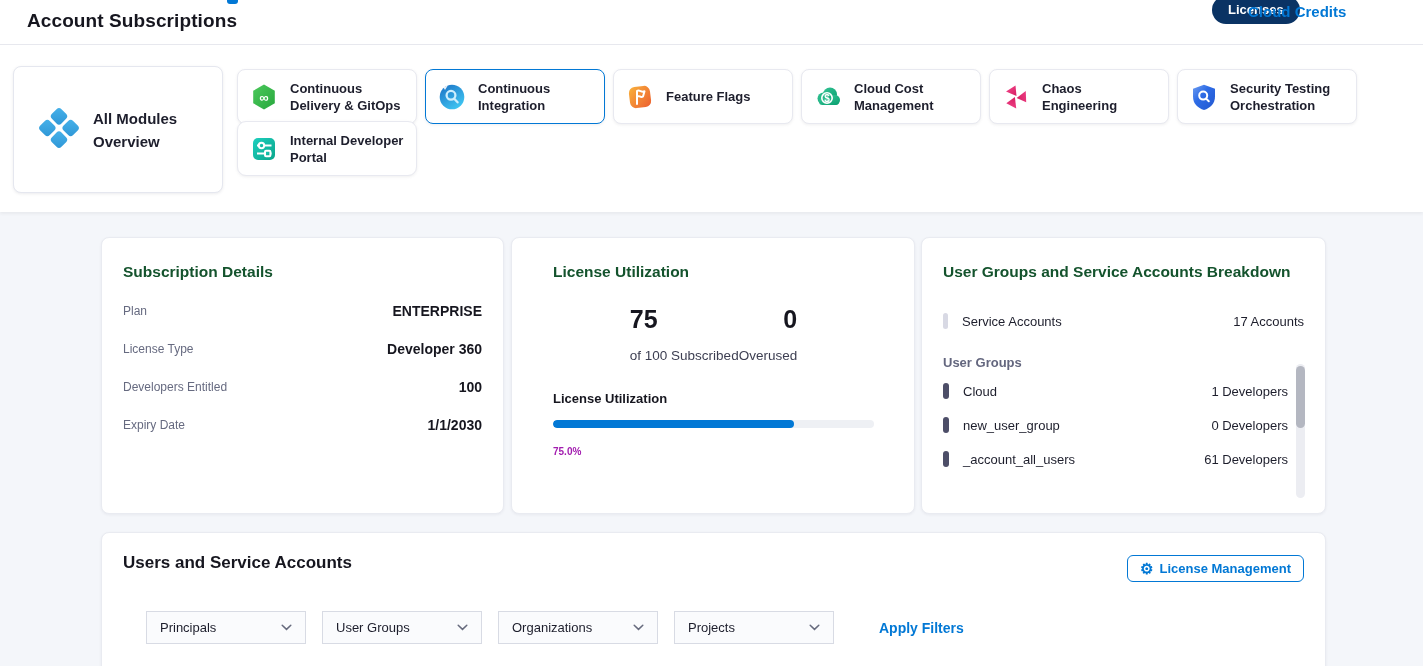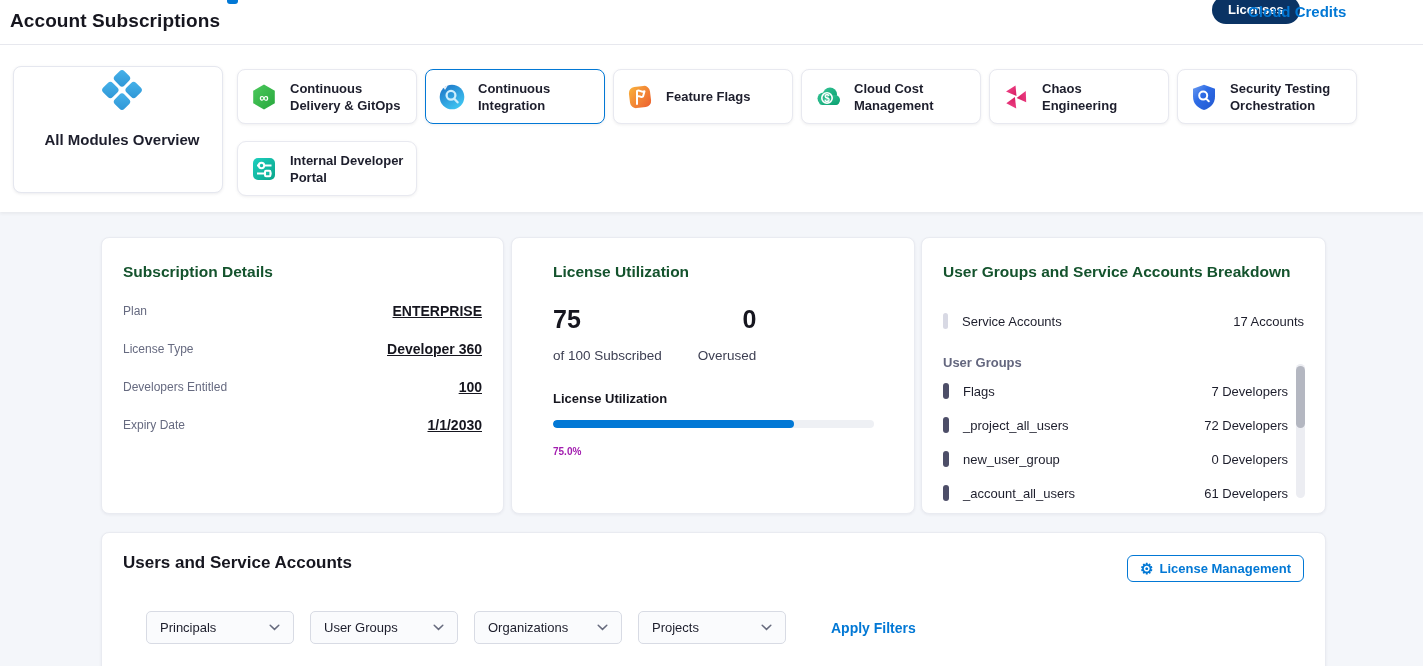--- a/index.html
+++ b/index.html
@@ -2,55 +2,55 @@
 <html><head>
 <meta charset="utf-8">
 <style>
   * { margin:0; padding:0; box-sizing:border-box; }
   html,body { width:1423px; height:666px; overflow:hidden; background:#fff;
     font-family:"Liberation Sans","DejaVu Sans",sans-serif; color:#1c1d29; }
 
   
   #header { position:absolute; left:0; top:0; width:1423px; height:45px; background:#fff;
     border-bottom:1px solid #e7e8ee; z-index:5; }
-  #page-title { position:absolute; left:10px; top:10px; font-size:19px; font-weight:bold; color:#16161f; letter-spacing:.1px; }
+  #page-title { position:absolute; left:27px; top:10px; font-size:19px; font-weight:bold; color:#16161f; letter-spacing:.1px; }
   #clipped-icon { position:absolute; left:227px; top:-4px; width:11px; height:8px; background:#0278d5; border-radius:3px; }
   #licenses-pill { position:absolute; left:1212px; top:-4px; height:28px; padding:0 16px; background:#0a3364;
     border:none; border-radius:14px; color:#fff; font-size:13px; font-weight:bold; line-height:28px; cursor:pointer; }
   #cloud-credits { position:absolute; left:1248px; top:3px; font-size:15px; font-weight:bold; color:#0278d5; text-decoration:none; cursor:pointer; }
 
   
   #module-band { position:absolute; left:0; top:45px; width:1423px; height:167px; background:#fff;
     box-shadow:0 2px 3px rgba(0,0,0,.05); z-index:4; }
   .overview-card { position:absolute; left:13px; top:21px; width:210px; height:127px; background:#fff;
     border:1px solid #e5e7ef; border-radius:8px; box-shadow:0 1px 3px rgba(96,97,112,.12);
-    display:flex; align-items:center; gap:11px; padding:0 14px 0 22px; cursor:pointer;flex-direction:column; }
+    display:flex; align-items:center; gap:11px; padding:0 14px 0 22px; cursor:pointer; }
   .overview-label { font-size:15px; font-weight:bold; color:#1d1e2c; line-height:23px; }
   .tile { position:absolute; height:55px; width:180px; background:#fff; border:1px solid #e8e9f0; border-radius:8px;
     box-shadow:0 1px 3px rgba(96,97,112,.10); display:flex; align-items:center; gap:12px; padding:0 10px 0 12px; cursor:pointer; }
   .tile.selected { border:1.5px solid #0278d5; }
   .tile-label { font-size:13px; font-weight:600; color:#1d1e2c; line-height:17px; }
   .tile-icon { flex:0 0 28px; width:28px; height:28px; }
 
   
   #content { position:absolute; left:0; top:212px; width:1423px; height:454px; background:#f4f6fa; }
   .card { position:absolute; background:#fff; border:1px solid #e9ebf1; border-radius:8px;
     box-shadow:0 1px 3px rgba(40,41,61,.06); }
   .card-title { font-size:15.5px; font-weight:bold; color:#14532d; }
 
   
   #card-sub { left:101px; top:25px; width:403px; height:277px; padding:25px 21px; }
   .kv-row { display:flex; justify-content:space-between; align-items:center; margin-top:22px; }
   .kv-row:first-of-type { margin-top:28px; }
   .kv-label { font-size:12px; color:#666a80; }
-  .kv-value { font-size:14px; font-weight:bold; color:#16161f;text-decoration:underline; }
+  .kv-value { font-size:14px; font-weight:bold; color:#16161f; }
 
   
   #card-util { left:511px; top:25px; width:404px; height:277px; padding:25px 40px 25px 41px; }
-  .stats-row { display:flex; justify-content:flex-start; margin-top:24px;gap:36px; }
+  .stats-row { display:flex; justify-content:center; margin-top:24px; }
   .stat-num { font-size:25px; font-weight:bold; color:#16161f; line-height:28px; }
   .stat-cap { font-size:13.5px; color:#3d3f52; margin-top:15px; }
   .stat-right { text-align:right; }
   .bar-label { font-size:13px; font-weight:bold; color:#16161f; margin-top:28px; }
   .progress-track { margin-top:14px; width:100%; height:8px; border-radius:4px; background:#eef0f4; overflow:hidden; }
   .progress-fill { height:100%; border-radius:4px; background:#0278d5; width:0; }
   .percent-label { font-size:10px; font-weight:bold; color:#a21caf; margin-top:18px; }
 
   
   #card-groups { left:921px; top:25px; width:405px; height:277px; padding:25px 21px; }
@@ -67,21 +67,21 @@
   .scrollbar-thumb { position:absolute; left:0; top:2px; width:9px; height:62px; background:#b4b7c1; border-radius:5px; cursor:grab; }
 
   
   #card-users { left:101px; top:320px; width:1225px; height:180px; padding:20px 21px; }
   #users-title { font-size:17px; font-weight:bold; color:#16161f; }
   #license-mgmt-btn { position:absolute; right:21px; top:22px; height:27px; display:flex; align-items:center; gap:6px;
     padding:0 12px; background:#fff; border:1px solid #0278d5; border-radius:6px; color:#0278d5;
     font-size:13px; font-weight:bold; cursor:pointer; }
   .gear-glyph { font-size:15px; line-height:1; color:#0278d5; }
   .filters-row { position:absolute; left:44px; top:78px; display:flex; gap:16px; align-items:center; }
-  .dropdown { width:148px; height:33px; background:#fafbfd; border:1px solid #d8dbe4; border-radius:5px;
+  .dropdown { width:160px; height:33px; background:#fafbfd; border:1px solid #d8dbe4; border-radius:0;
     display:flex; align-items:center; justify-content:space-between; padding:0 13px; cursor:pointer; }
   .dropdown-label { font-size:13px; color:#1d1e2c; }
   #apply-filters { margin-left:29px; font-size:14px; font-weight:bold; color:#0278d5; text-decoration:none; cursor:pointer; }
 </style>
 </head>
 <body>
 
 <div id="header">
   <div id="clipped-icon"></div>
   <div id="page-title">Account Subscriptions</div>
@@ -213,21 +213,21 @@
             </linearGradient>
           </defs>
         <path d="M14 1.8 L25 5.8 V13.5 C25 20.8 20.2 25 14 27 C7.8 25 3 20.8 3 13.5 V5.8 Z" fill="url(#gsto)"></path>
         <circle cx="13.2" cy="12.6" r="4" fill="none" stroke="#fff" stroke-width="2"></circle>
         <line x1="16.1" y1="15.6" x2="18.8" y2="18.3" stroke="#fff" stroke-width="2" stroke-linecap="round"></line>
       </svg>
     </span>
     <span class="tile-label">Security Testing Orchestration</span>
   </div>
 
-  <div class="tile" style="left:237px; top:96px;border-radius:9px;">
+  <div class="tile" style="left:237px; top:76px;border-radius:9px;">
     <span class="tile-icon">
       <svg width="28" height="28" viewBox="0 0 28 28">
         <defs>
             <linearGradient id="gidp" x1="0" y1="0" x2="1" y2="1">
           <stop offset="0" stop-color="#1ecfbe"></stop>
               <stop offset="1" stop-color="#0aa68b"></stop>
             </linearGradient>
           </defs>
         <rect x="3" y="3" width="22" height="22" rx="5" fill="url(#gidp)"></rect>
         <line x1="7" y1="10.5" x2="21.5" y2="10.5" stroke="#fff" stroke-width="2"></line>
@@ -285,27 +285,22 @@
     <div class="card-title">User Groups and Service Accounts Breakdown</div>
     <div class="sa-row">
       <span class="marker light"></span>
       <span class="row-label">Service Accounts</span>
       <span class="row-value">17 Accounts</span>
     </div>
     <div class="groups-heading">User Groups</div>
     <div class="group-list">
       <div class="group-row">
         <span class="marker dark"></span>
-        <span class="row-label">Flags</span>
-        <span class="row-value">7 Developers</span>
-      </div>
-      <div class="group-row">
-        <span class="marker dark"></span>
-        <span class="row-label">_project_all_users</span>
-        <span class="row-value">72 Developers</span>
+        <span class="row-label">Cloud</span>
+        <span class="row-value">1 Developers</span>
       </div>
       <div class="group-row">
         <span class="marker dark"></span>
         <span class="row-label">new_user_group</span>
         <span class="row-value">0 Developers</span>
       </div>
       <div class="group-row">
         <span class="marker dark"></span>
         <span class="row-label">_account_all_users</span>
         <span class="row-value">61 Developers</span>

